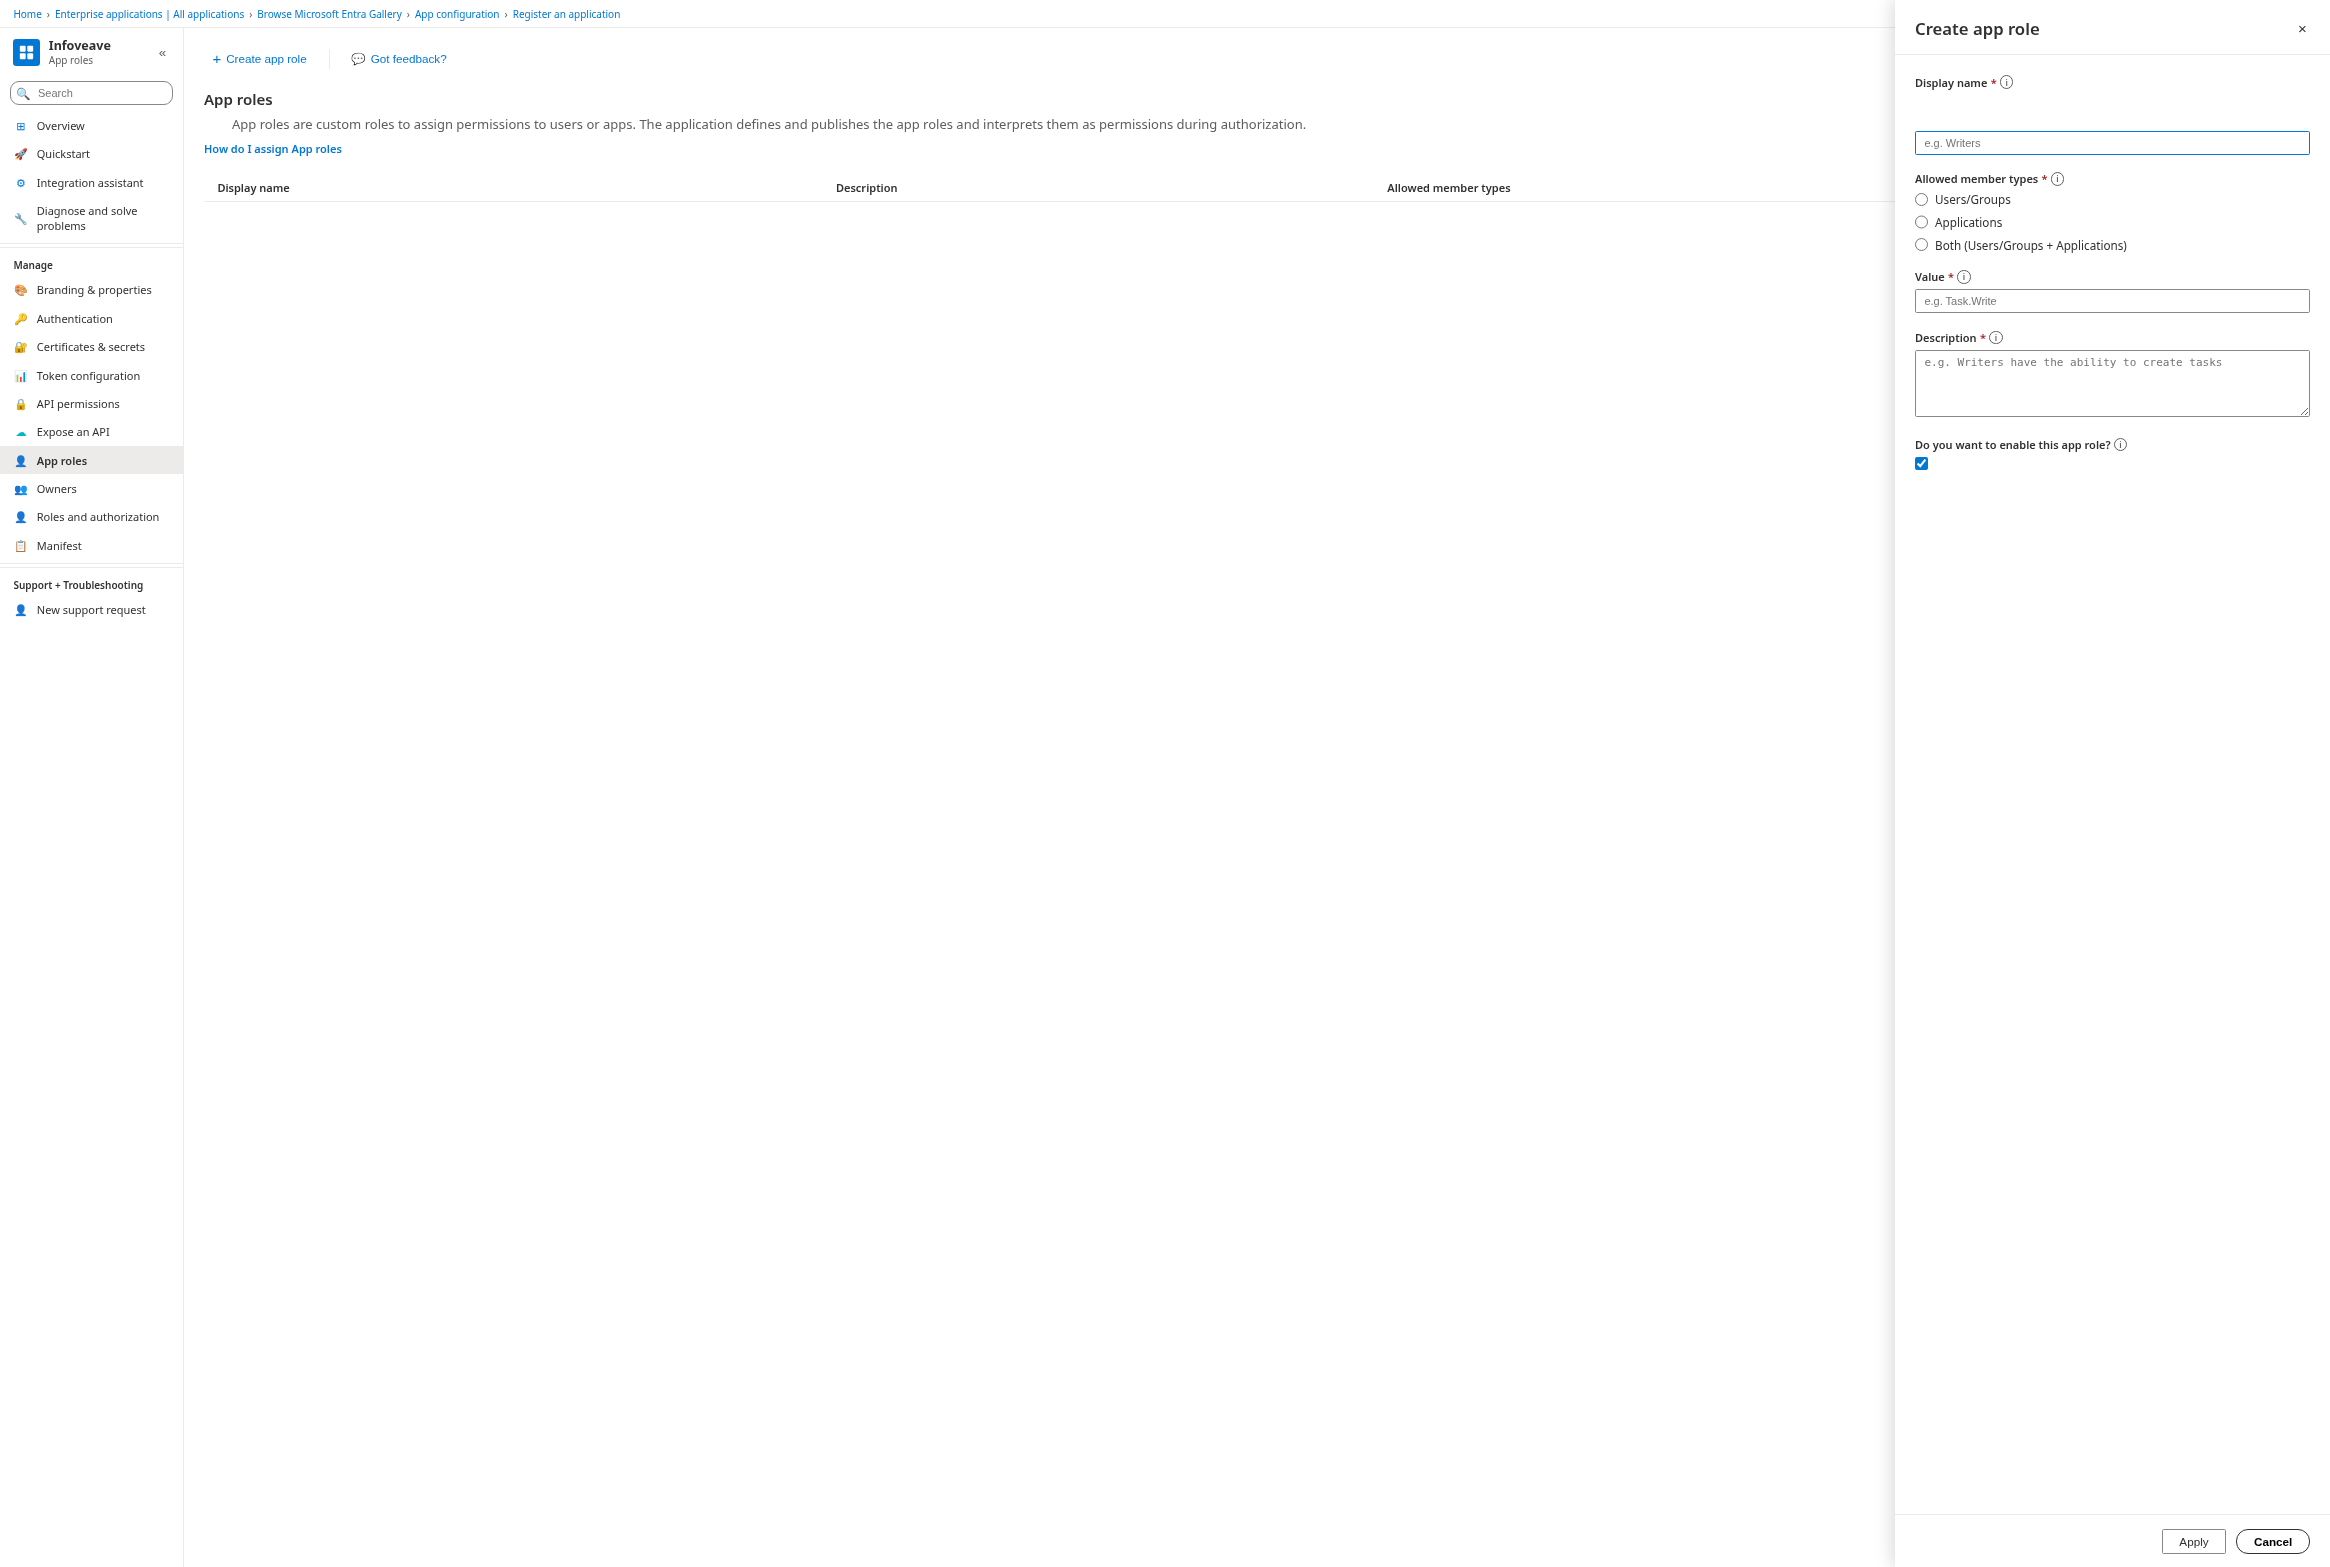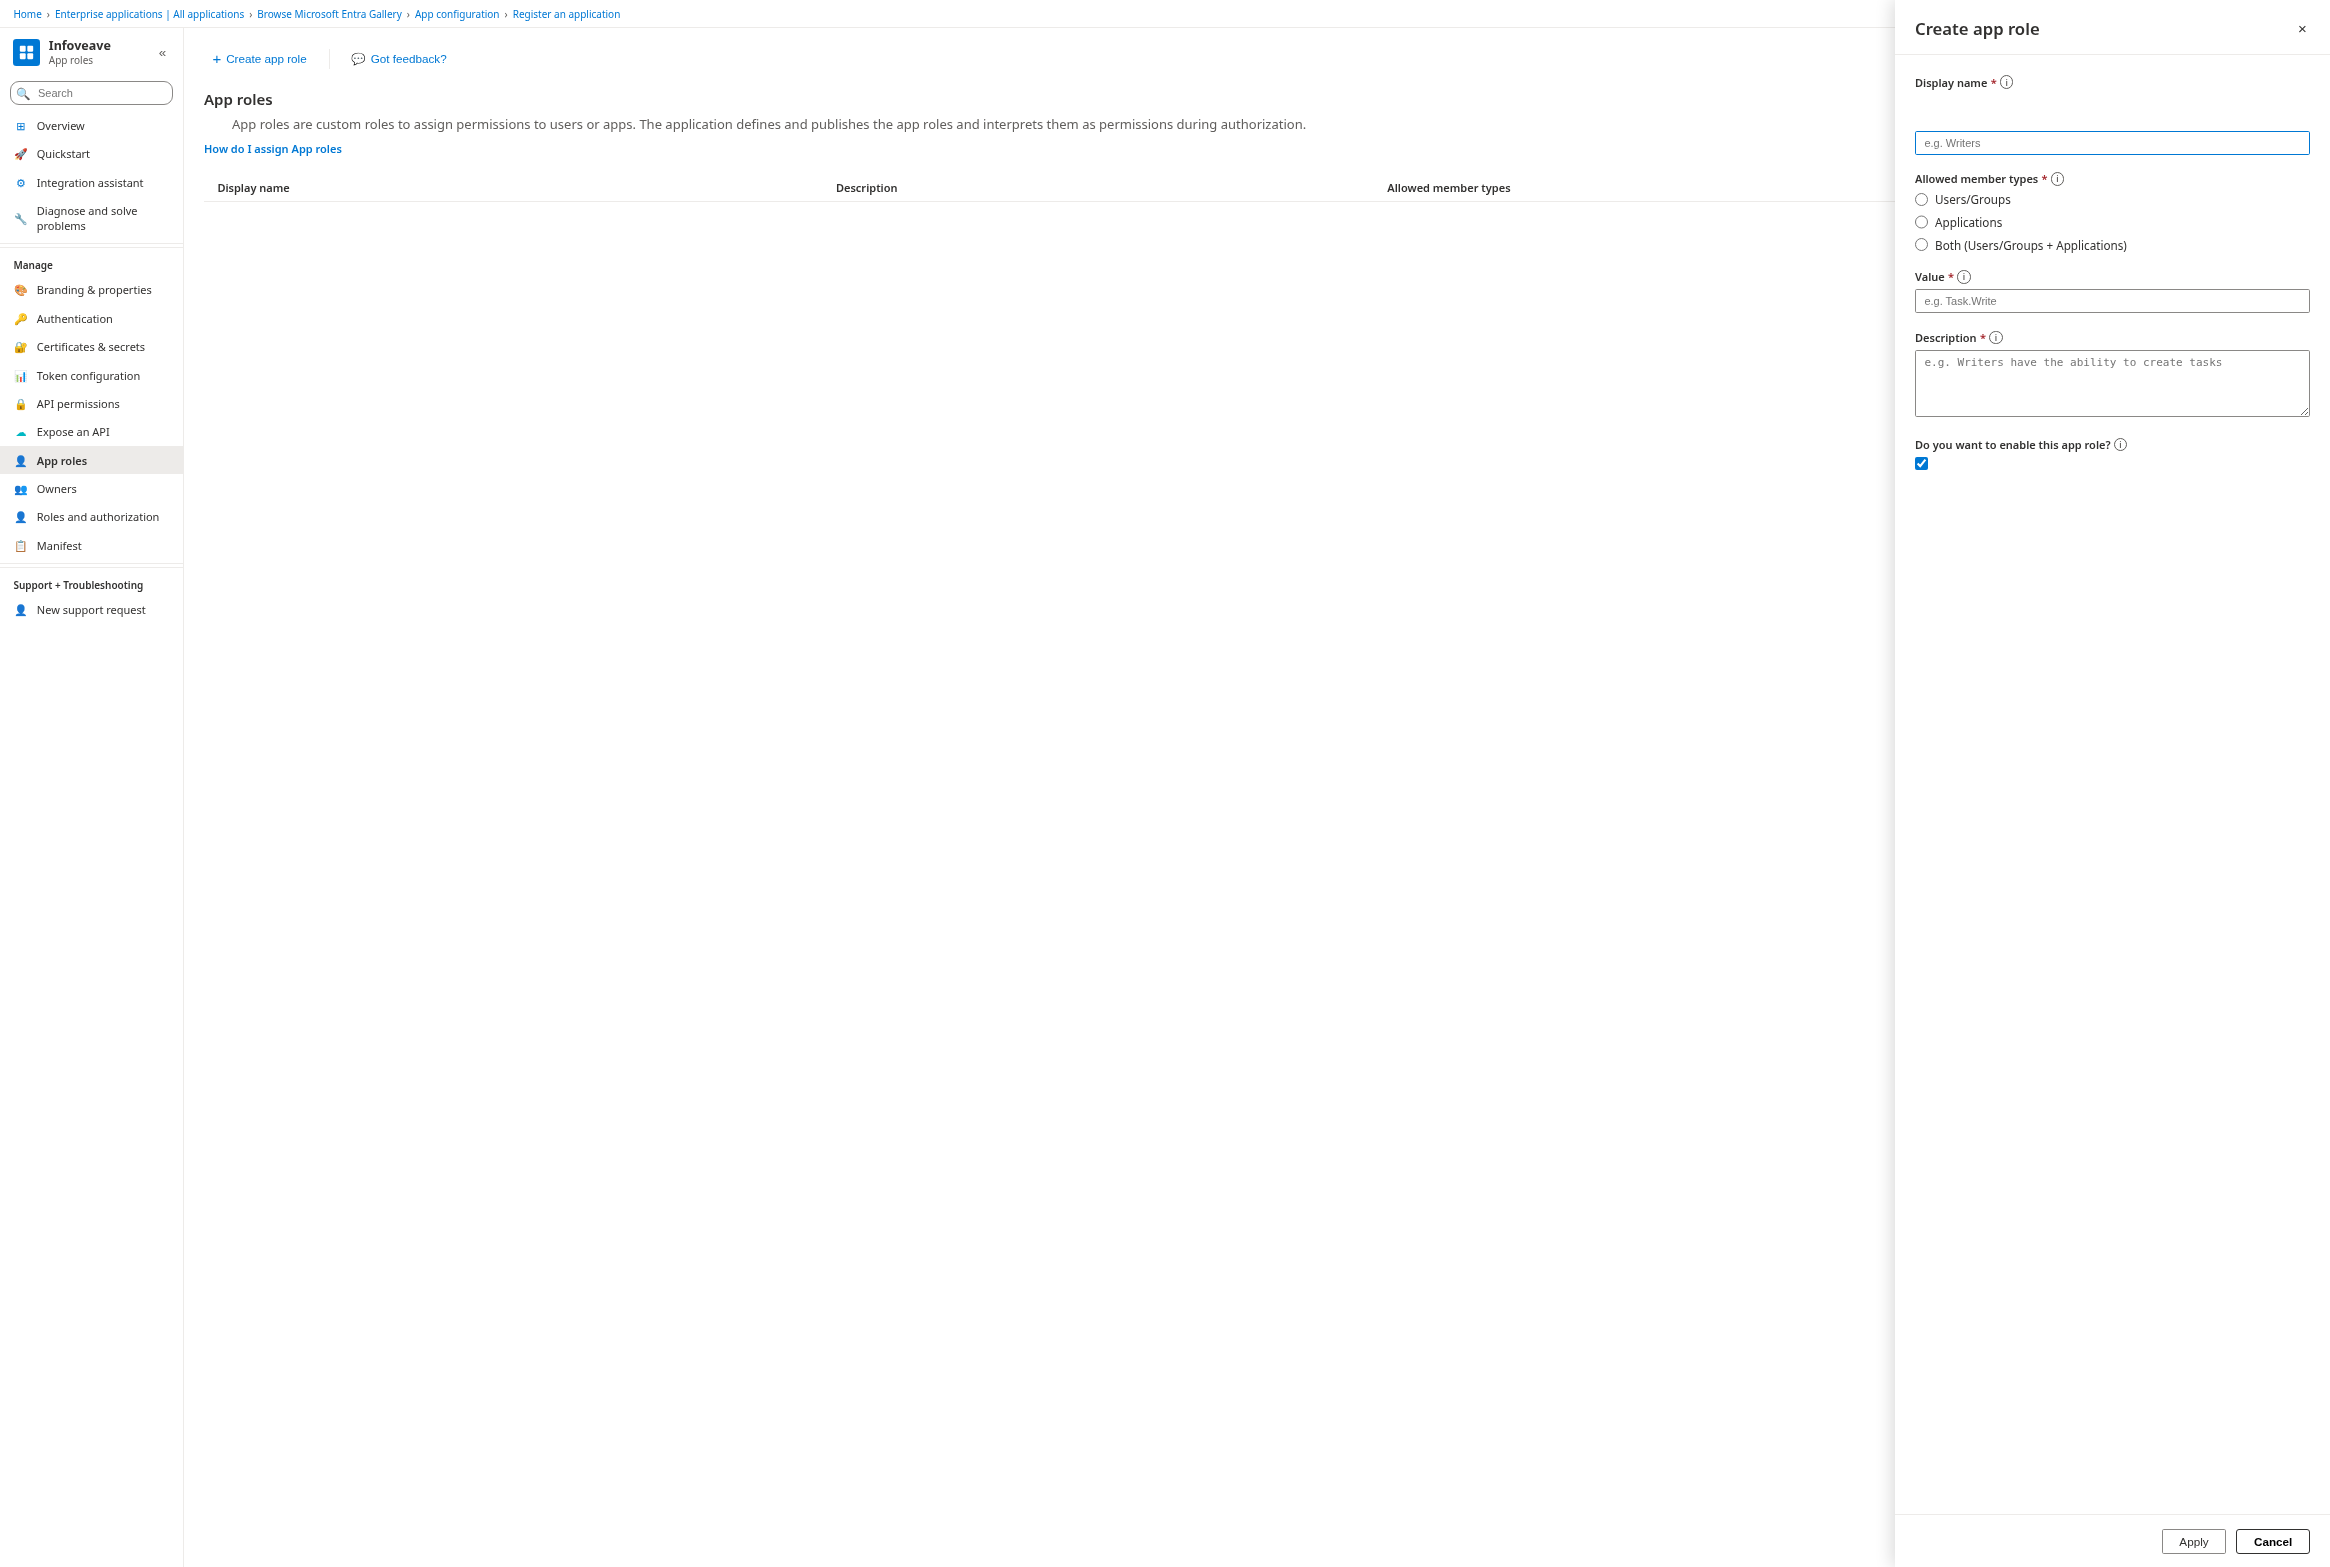--- a/index.html
+++ b/index.html
@@ -67,21 +67,21 @@
     .input-focused { border-color: #0078d4; border-width: 1.7px; margin-top: 36px; }
 
     .radio-group { display: flex; flex-direction: column; gap: 6.7px; margin-top: 3.3px; }
     .radio-item { display: flex; align-items: center; gap: 6.7px; cursor: pointer; }
     .radio-input { width: 13.4px; height: 13.4px; accent-color: #0078d4; cursor: pointer; }
 
     .checkbox-row { display: flex; align-items: center; gap: 6.7px; }
     .checkbox-input { width: 13.4px; height: 13.4px; accent-color: #0078d4; cursor: pointer; }
 
     .btn-apply { padding: 5px 16.7px; background: #fff; border: 0.8px solid #8a8886; border-radius: 1.7px; font-size: 11.7px; cursor: pointer; color: #323130; }
-    .btn-cancel { padding: 5px 16.7px; background: #fff; border: 1.7px solid #323130; border-radius: 3px; font-size: 11.7px; cursor: pointer; font-weight: 600; }
+    .btn-cancel { padding: 5px 16.7px; background: #fff; border: 1.7px solid #323130; border-radius: 12px; font-size: 11.7px; cursor: pointer; font-weight: 600; }
 
     
     .icon-blue { color: #0078d4; }
     .icon-yellow { color: #ffb900; }
     .icon-green { color: #107c10; }
     .icon-teal { color: #00b7c3; }
   </style>
 </head>
 <body>
 

